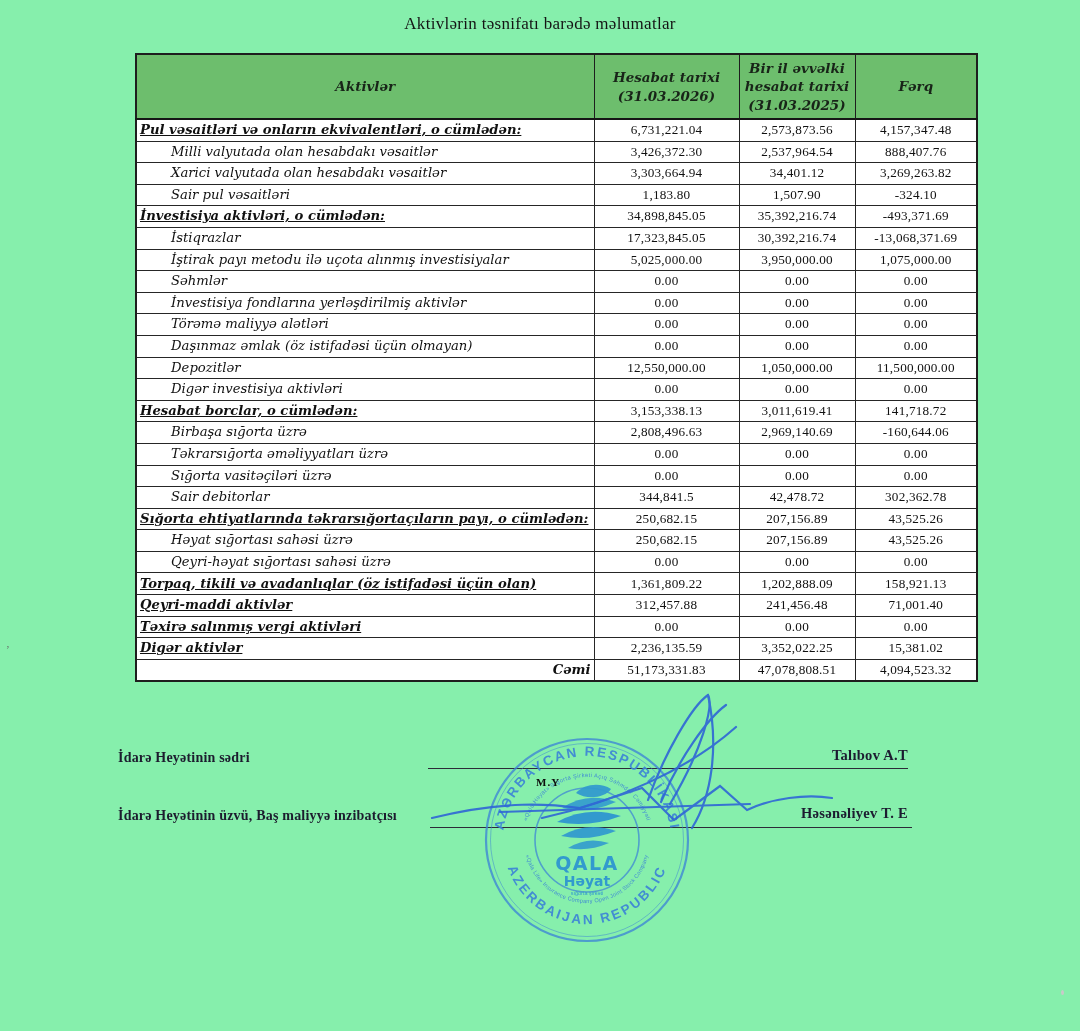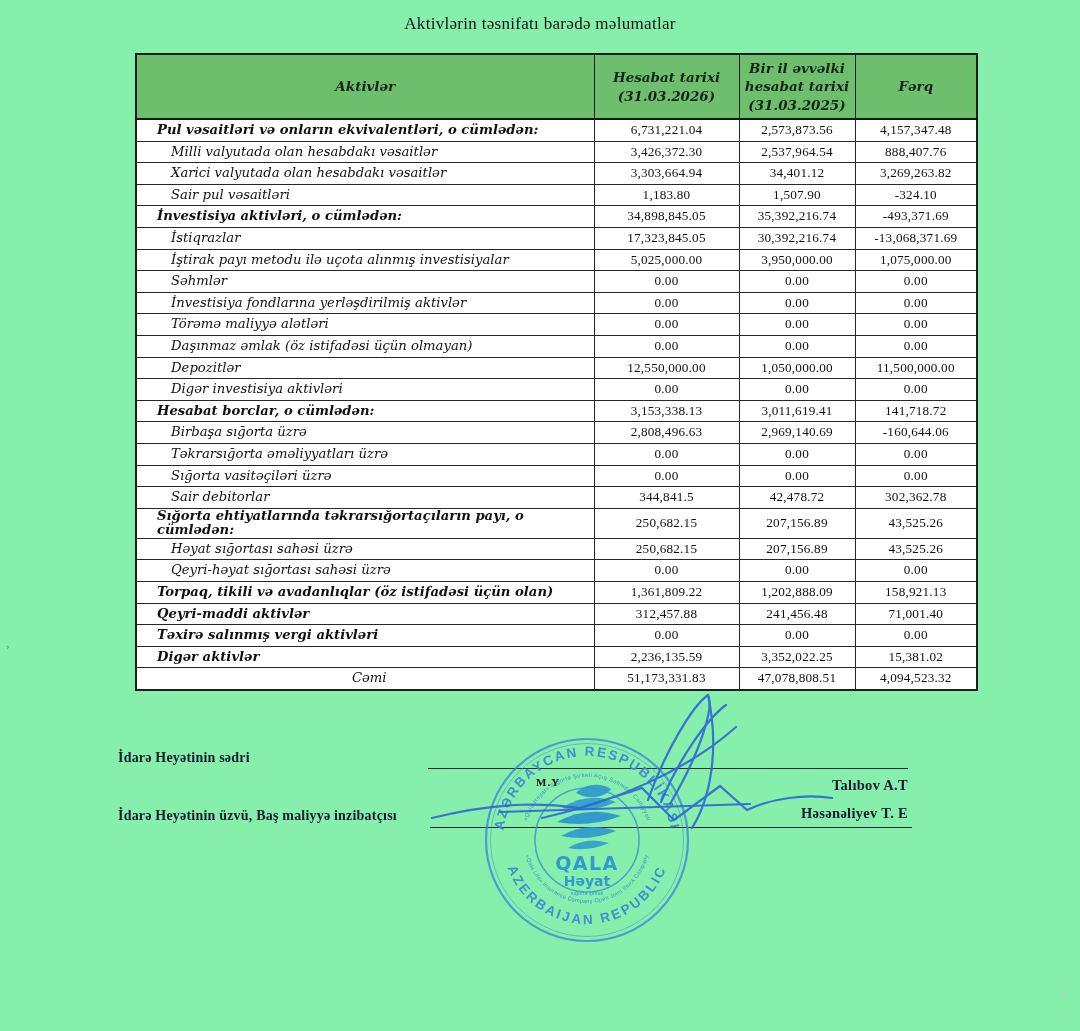--- a/index.html
+++ b/index.html
@@ -14,34 +14,34 @@
   table.assets col.c2{width:145px}
   table.assets col.c3{width:116px}
   table.assets col.c4{width:122px}
   table.assets th{background:#6dbe6d;border:1.6px solid #1e1e1e;border-bottom:2px solid #161616;
         font-family:"DejaVu Serif", serif;font-style:italic;font-weight:bold;
         font-size:13.5px;color:#182418;white-space:pre-line;line-height:1.35;
         height:63px;padding:0 4px;text-align:center;vertical-align:middle;}
   table.assets td{border:1.5px solid #262626;height:20.6px;padding:0 3px;
         font-size:13.2px;line-height:1.1;vertical-align:middle;background:#fff;}
   td.lbl{font-family:"DejaVu Serif", serif;font-style:italic;text-align:left;color:#101010;}
-  tr.section td.lbl{font-weight:bold;padding-left:20px;}
+  tr.section td.lbl{font-weight:bold;padding-left:3px;text-decoration:underline;}
   tr.sub td.lbl{font-weight:normal;padding-left:34px;}
-  tr.total td.lbl{font-weight:normal;text-align:center;padding-left:11px;}
+  tr.total td.lbl{font-weight:bold;text-align:right;padding-left:11px;}
   td.val{font-family:"Liberation Serif", serif;text-align:center;color:#101010;letter-spacing:.2px;}
   
   .sig-role{position:absolute;left:118px;font-weight:bold;font-size:14px;color:#1c1c2e;letter-spacing:.2px;}
   .role-1{top:750px;}
   .role-2{top:808px;}
   .sig-line{position:absolute;border-top:1.6px solid #2c2c38;z-index:1;}
   .line-1{left:428px;top:768px;width:480px;}
   .line-2{left:430px;top:827px;width:482px;}
   .sig-name{position:absolute;left:690px;width:218px;text-align:right;font-weight:bold;
         font-size:14.5px;color:#1c1c30;letter-spacing:.3px;}
-  .name-1{top:747px;margin-top:30px;}
+  .name-1{top:747px;}
   .name-2{top:805px;}
   .seal-mark{position:absolute;left:536px;top:776px;font-weight:bold;font-size:11px;
         color:#0d0d0d;letter-spacing:1px;z-index:5;}
   .stamp{position:absolute;left:484px;top:737px;width:206px;height:206px;z-index:3;opacity:.92;}
   .signature{position:absolute;left:420px;top:688px;width:420px;height:160px;z-index:6;}
   .speck-left{position:absolute;left:6px;top:643px;font-size:11px;color:#666;}
   .speck-right{position:absolute;left:1061px;top:990px;width:3px;height:5px;background:#c9c9c9;border-radius:50%;}
 </style>
 </head>
 <body>

